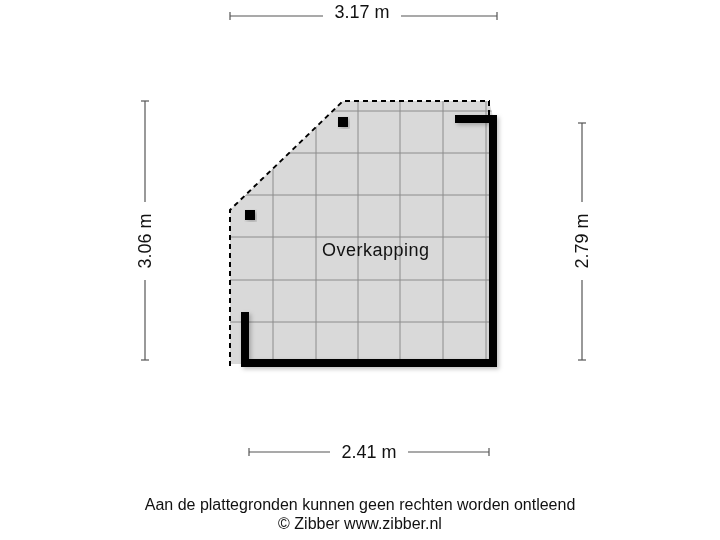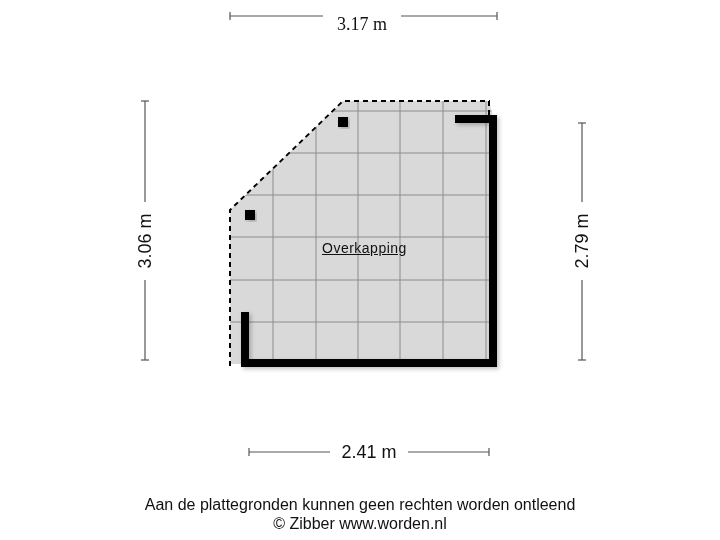--- a/index.html
+++ b/index.html
@@ -2,21 +2,21 @@
 <html><head>
   <meta charset="utf-8">
   <style>
     html, body { margin: 0; padding: 0; background: #ffffff; }
     body { width: 720px; height: 540px; position: relative; overflow: hidden;
            font-family: "Liberation Sans", sans-serif; color: #111; }
     .plan { position: absolute; left: 0; top: 0; width: 720px; height: 540px; }
     .dim-label { position: absolute; font-size: 18px; color: #111; background: #fff; line-height: 20px; white-space: nowrap; }
     .dim-h { text-align: center; }
     .dim-v { transform-origin: center center; transform: rotate(-90deg); text-align: center; }
-    .room-label { position: absolute; font-size: 14px; letter-spacing: 0.5px; color: #111; white-space: nowrap; text-decoration: underline; }
+    .room-label { position: absolute; font-size: 18px; letter-spacing: 0.5px; color: #111; white-space: nowrap; }
     .footer { position: absolute; left: 0; width: 720px; text-align: center; font-size: 16px; color: #111; line-height: 19px; }
   </style>
 </head>
 <body>
 
 <svg class="plan" width="720" height="540" viewBox="0 0 720 540" xmlns="http://www.w3.org/2000/svg">
   <defs>
     <clipPath id="roomClip">
       <polygon points="343,101 489,101 493,117 493,364 230,364 230,210"></polygon>
     </clipPath>
@@ -67,21 +67,21 @@
     <line x1="582" y1="123" x2="582" y2="360"></line>
     <line x1="578" y1="123" x2="586" y2="123"></line>
     <line x1="578" y1="360" x2="586" y2="360"></line>
 
     <line x1="249" y1="452" x2="489" y2="452"></line>
     <line x1="249" y1="448" x2="249" y2="456"></line>
     <line x1="489" y1="448" x2="489" y2="456"></line>
   </g>
 </svg>
 
-<div class="dim-label dim-h" style="left:323px; top:14px; width:78px;font-family:Liberation Serif, serif;">3.17 m</div>
+<div class="dim-label dim-h" style="left:323px; top:2px; width:78px;">3.17 m</div>
 <div class="dim-label dim-v" style="left:106px; top:231px; width:78px;">3.06 m</div>
 <div class="dim-label dim-v" style="left:543px; top:231px; width:78px;">2.79 m</div>
 <div class="dim-label dim-h" style="left:330px; top:442px; width:78px;">2.41 m</div>
 
 <div class="room-label" style="left:322px; top:240px;">Overkapping</div>
 
 <div class="footer" style="top:495px;">Aan de plattegronden kunnen geen rechten worden ontleend</div>
-<div class="footer" style="top:514px;">© Zibber www.worden.nl</div>
+<div class="footer" style="top:514px;">© Zibber www.zibber.nl</div>
 
 </body></html>

